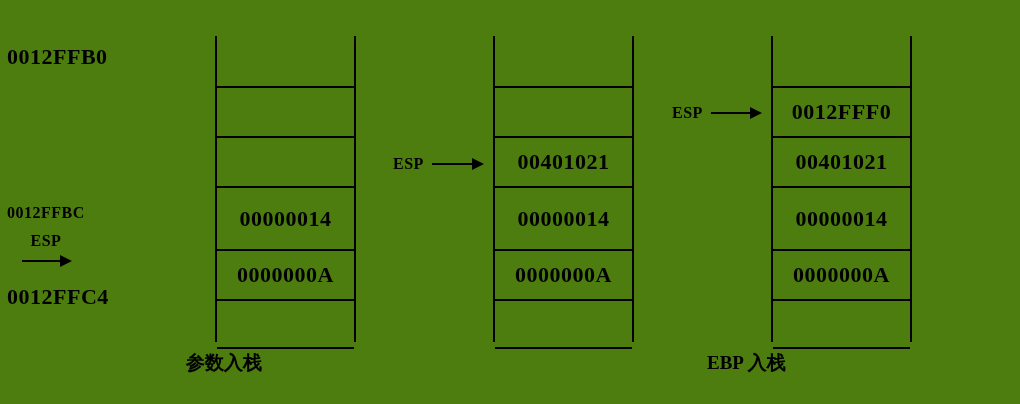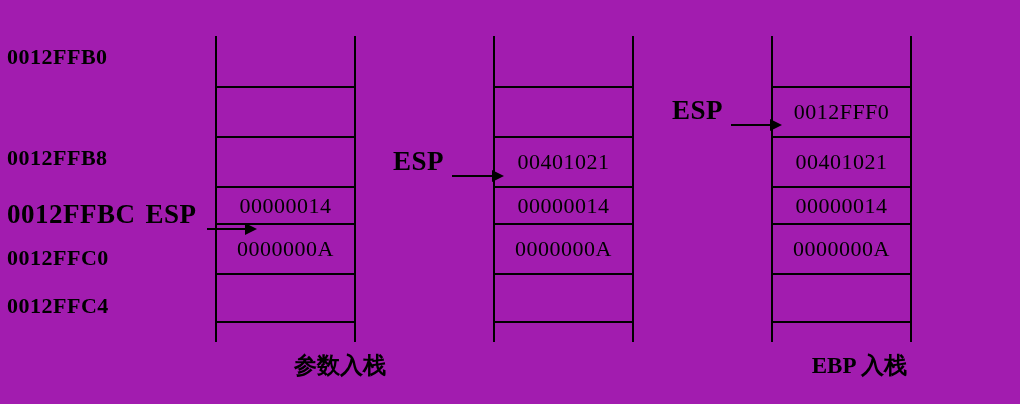--- a/index.html
+++ b/index.html
@@ -3,72 +3,72 @@
 <meta charset="utf-8">
 <style>
   * { margin: 0; padding: 0; box-sizing: border-box; }
   html, body { background: #ffffff; }
   body { font-family: "Liberation Serif", serif; color: #000; }
 
   .canvas {
     position: relative;
     width: 1020px;
     height: 404px;
-    background: #a21caf;
+    background: #4d7c0f;
     overflow: hidden;
   }
 
   
   .stack {
     position: absolute;
     top: 36px;
     width: 141px;
     height: 306px;
     border-left: 2px solid #000;
     border-right: 2px solid #000;
   }
   .row {
     display: flex;
     align-items: center;
     justify-content: center;
     font-size: 22px;
-    font-weight: normal;
+    font-weight: bold;
     letter-spacing: 0.5px;
     white-space: nowrap;
   }
   .r0 { height: 50px; }                 
   .cell { border-top: 2px solid #000; height: 50px; }
-  .r3 { height: 37px; }
+  .r3 { height: 63px; }
   .r5 { border-bottom: 2px solid #000; }
 
   
   .addr {
     position: absolute;
     left: 7px;
     height: 26px;
     line-height: 26px;
     font-size: 22px;
     font-weight: bold;
     letter-spacing: 0.5px;
     white-space: nowrap;
   }
 
   
   .pointer {
     position: absolute;
     display: flex;
-    align-items: flex-end;
+    align-items: center;
     height: 26px;
-    font-size: 27px;
+    font-size: 16px;
     font-weight: bold;
     letter-spacing: 0.5px;
     white-space: nowrap;
   }
   .gap8  { gap: 8px; }
-  .gap10 { gap: 10px; }
+  .gap10 { gap: 10px; flex-direction: column; }
 
   .arrow {
     position: relative;
     height: 2px;
     background: #000;
     flex: 0 0 auto;
   }
   .arrow.right::after {
     content: "";
     position: absolute;
@@ -88,42 +88,40 @@
     border-right: 12px solid #000;
     border-top: 6px solid transparent;
     border-bottom: 6px solid transparent;
   }
 
   
   .caption {
     position: absolute;
     top: 350px;
     width: 200px;
-    text-align: right;
-    font-size: 23px;
+    text-align: left;
+    font-size: 19px;
     font-weight: bold;
     white-space: nowrap;
   }
 </style>
 </head>
 <body>
 
 <div class="canvas">
 
   <div class="addr" style="top:44px">0012FFB0</div>
-  <div class="addr" style="top:145px">0012FFB8</div>
 
   <div class="pointer gap10" style="left:7px; top:204px">
     <span>0012FFBC</span>
     <span>ESP</span>
     <span class="arrow right" style="width:48px"></span>
   </div>
 
-  <div class="addr" style="top:245px">0012FFC0</div>
-  <div class="addr" style="top:293px">0012FFC4</div>
+  <div class="addr" style="top:284px">0012FFC4</div>
 
   <div class="stack" style="left:215px">
     <div class="row r0">
         <span></span>
       </div>
     <div class="row cell">
         <span></span>
       </div>
     <div class="row cell">
         <span></span>

